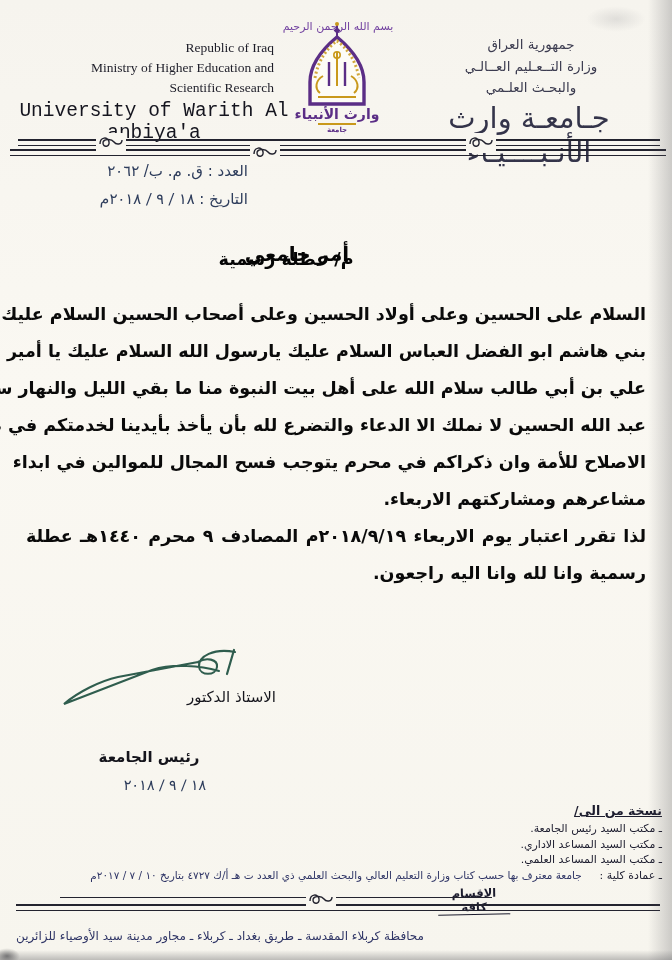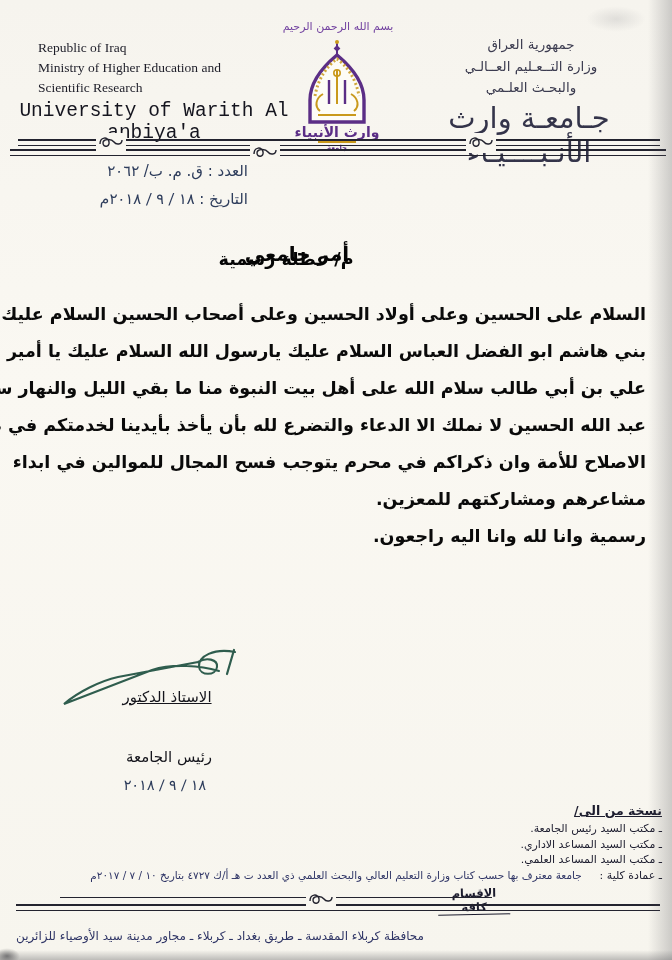--- a/index.html
+++ b/index.html
@@ -15,21 +15,21 @@
   .smudge-tr{position:absolute;top:6px;right:26px;width:60px;height:26px;border-radius:50%;
       background:radial-gradient(ellipse,rgba(120,120,125,.18),rgba(120,120,125,0) 70%);}
   .blot-bl{position:absolute;left:-6px;bottom:-4px;width:26px;height:16px;border-radius:50%;
       background:radial-gradient(ellipse,rgba(40,40,45,.55),rgba(40,40,45,0) 70%);}
 
   .abs{position:absolute;}
   .rtl{direction:rtl;}
 
   
   .bismillah{top:20px;left:280px;width:116px;font-size:11px;color:#7242a0;text-align:center;}
-  .en-block{top:38px;left:38px;width:236px;text-align:left;
+  .en-block{top:38px;left:38px;width:236px;text-align:right;
       font-family:"Liberation Serif",serif;font-size:13.5px;line-height:20px;color:#1d1d28;}
   .en-univ{top:100px;left:18px;width:272px;text-align:center;
       font-family:Liberation Mono, monospace;font-size:19.5px;color:#15151f;}
   .ar-block{top:34px;right:28px;width:226px;text-align:center;
       font-size:13.5px;line-height:21.5px;color:#3c3c50;}
   .ar-univ{top:101px;right:14px;width:258px;text-align:center;
       font-size:29px;color:#34344a;letter-spacing:-.5px;}
 
   
   .dbl{height:4px;border-top:2px solid #23232f;border-bottom:1px solid #23232f;}
@@ -51,23 +51,23 @@
   .doc-subject{top:249px;left:0;right:100px;text-align:center;font-size:17.5px;font-weight:bold;color:#050505;}
 
   
   .body-block{top:296px;left:26px;right:26px;}
   .bline{height:37px;line-height:37px;font-size:17.5px;font-weight:bold;color:#0a0a0a;
          direction:rtl;text-align:justify;text-align-last:justify;white-space:nowrap;overflow:visible;}
   .bline.lastline{text-align:right;text-align-last:right;}
 
   
   .sig-svg{top:636px;left:56px;}
-  .sig-title{top:688px;left:58px;width:218px;text-align:center;font-size:15px;color:#15151c;text-decoration:underline;}
+  .sig-title{top:688px;left:58px;width:218px;font-size:15px;color:#15151c;}
   .sig-name{top:715px;left:42px;width:246px;text-align:center;font-size:17.5px;font-weight:bold;color:#050505;letter-spacing:1px;}
-  .sig-pos{top:748px;left:76px;width:186px;text-align:center;font-size:15px;font-weight:normal;color:#15151c;}
+  .sig-pos{top:748px;left:56px;width:186px;text-align:center;font-size:15px;font-weight:bold;color:#15151c;}
   .sig-date{top:777px;left:70px;width:190px;text-align:center;font-size:14.5px;color:#2e3d5c;}
 
   
   .dist{top:803px;right:10px;width:250px;text-align:right;color:#1c1c2e;}
   .dist-header{font-size:12.5px;font-weight:bold;text-decoration:underline;margin-bottom:3px;}
   .dist-item{font-size:11px;line-height:15.5px;}
   .dist-all{top:886px;left:438px;width:72px;text-align:center;font-size:11.5px;font-weight:bold;
             color:#1c1c2e;border-bottom:1.5px solid #1c1c2e;transform:rotate(-1deg);}
 
   
@@ -88,21 +88,21 @@
   </div>
   <div class="abs en-univ">University of Warith Al anbiya'a</div>
 
   <div class="abs ar-block rtl">
     <div>جمهورية العراق</div>
     <div>وزارة التــعـليم العــالـي</div>
     <div>والبحـث العلـمي</div>
   </div>
   <div class="abs ar-univ rtl">جـامعـة وارث الأنـبــــيـاء</div>
 
-  <div class="abs" style="top:38px;left:292px;">
+  <div class="abs" style="top:20px;left:292px;">
     <svg width="90" height="114" viewBox="0 0 90 114">
 
       <line x1="45" y1="4" x2="45" y2="18" stroke="#5b2e86" stroke-width="2"></line>
       <circle cx="45" cy="4" r="2" fill="#c9991c"></circle>
       <rect x="42.6" y="8" width="4.8" height="4.8" transform="rotate(45 45 10.4)" fill="#5b2e86"></rect>
 
       <path d="M45 17 C33 27 18 43 18 62 L18 84 L72 84 L72 62 C72 43 57 27 45 17 Z" fill="#fdfcf6" stroke="#5b2e86" stroke-width="3.4"></path>
       <path d="M23 58 C26 40 36 27 45 21 C54 27 64 40 67 58" fill="none" stroke="#c9991c" stroke-width="3" stroke-dasharray="2 2.4" opacity=".85"></path>
 
       <line x1="45" y1="32" x2="45" y2="66" stroke="#c9991c" stroke-width="2"></line>
@@ -150,21 +150,22 @@
 
   <div class="abs doc-title rtl">أمر جامعي</div>
   <div class="abs doc-subject rtl">م/ عطلة رسمية</div>
 
   <div class="abs body-block">
     <div class="bline">السلام على الحسين وعلى أولاد الحسين وعلى أصحاب الحسين السلام عليك ياقمر</div>
     <div class="bline">بني هاشم ابو الفضل العباس السلام عليك يارسول الله السلام عليك يا أمير المؤمنين</div>
     <div class="bline">علي بن أبي طالب سلام الله على أهل بيت النبوة منا ما بقي الليل والنهار سيدنا أبا</div>
     <div class="bline">عبد الله الحسين لا نملك الا الدعاء والتضرع لله بأن يأخذ بأيدينا لخدمتكم  في طلب</div>
     <div class="bline">الاصلاح  للأمة  وان ذكراكم في محرم يتوجب فسح المجال للموالين في ابداء</div>
-    <div class="bline lastline">مشاعرهم ومشاركتهم للمعزين.</div>
+    <div class="bline lastline">مشاعرهم ومشاركتهم الاربعاء.</div>
+    <div class="bline">لذا تقرر اعتبار يوم الاربعاء ٢٠١٨/٩/١٩م  المصادف ٩ محرم ١٤٤٠هـ عطلة</div>
     <div class="bline lastline">رسمية وانا لله وانا اليه راجعون.</div>
   </div>
 
   <div class="abs sig-svg">
     <svg width="190" height="72" viewBox="0 0 190 72">
       <path d="M178 14 L171 38" stroke="#2f5d4e" stroke-width="2.2" fill="none" stroke-linecap="round"></path>
       <path d="M179 16 C158 12 142 20 143 31 C144 40 160 40 161 31 C162 23 150 21 142 26 L62 41
                C44 45 22 56 8 68 L96 34 C118 27 145 30 163 35" stroke="#2f5d4e" stroke-width="2.1" fill="none" stroke-linecap="round"></path>
     </svg>
   </div>

